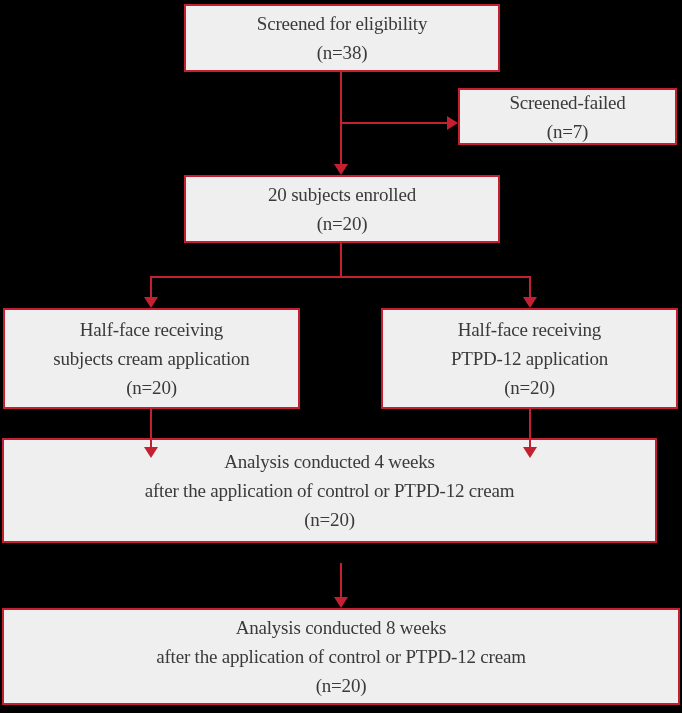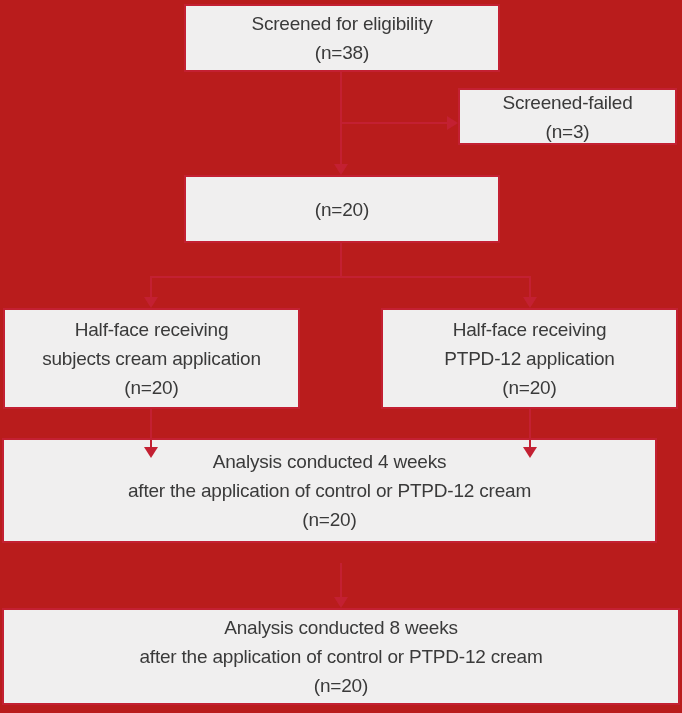--- a/index.html
+++ b/index.html
@@ -4,22 +4,22 @@
 <style>
   :root{
     --accent:#c32032;
     --fill:#f0efef;
     --ink:#3a3a3a;
   }
   html,body{margin:0;padding:0;background:#ffffff;}
   .canvas{
     position:relative;
     width:682px;height:713px;
-    background:#b91c1c;
-    font-family:Liberation Sans, sans-serif;
+    background:#000000;
+    font-family:Liberation Serif, serif;
     overflow:hidden;
   }
   .box{
     position:absolute;
     box-sizing:border-box;
     background:var(--fill);
     border:2px solid var(--accent);
     color:var(--ink);
     display:flex;
     flex-direction:column;
@@ -54,24 +54,25 @@
 
 <div class="canvas">
 
   <div class="box" style="left:184px;top:4px;width:316px;height:68px">
     <div>Screened for eligibility</div>
     <div>(n=38)</div>
   </div>
 
   <div class="box" style="left:458px;top:88px;width:219px;height:57px">
     <div>Screened-failed</div>
-    <div>(n=3)</div>
+    <div>(n=7)</div>
   </div>
 
   <div class="box" style="left:184px;top:175px;width:316px;height:68px">
+    <div>20 subjects enrolled</div>
     <div>(n=20)</div>
   </div>
 
   <div class="box" style="left:3px;top:308px;width:297px;height:101px">
     <div>Half-face receiving</div>
     <div>subjects cream application</div>
     <div>(n=20)</div>
   </div>
 
   <div class="box" style="left:381px;top:308px;width:297px;height:101px">

